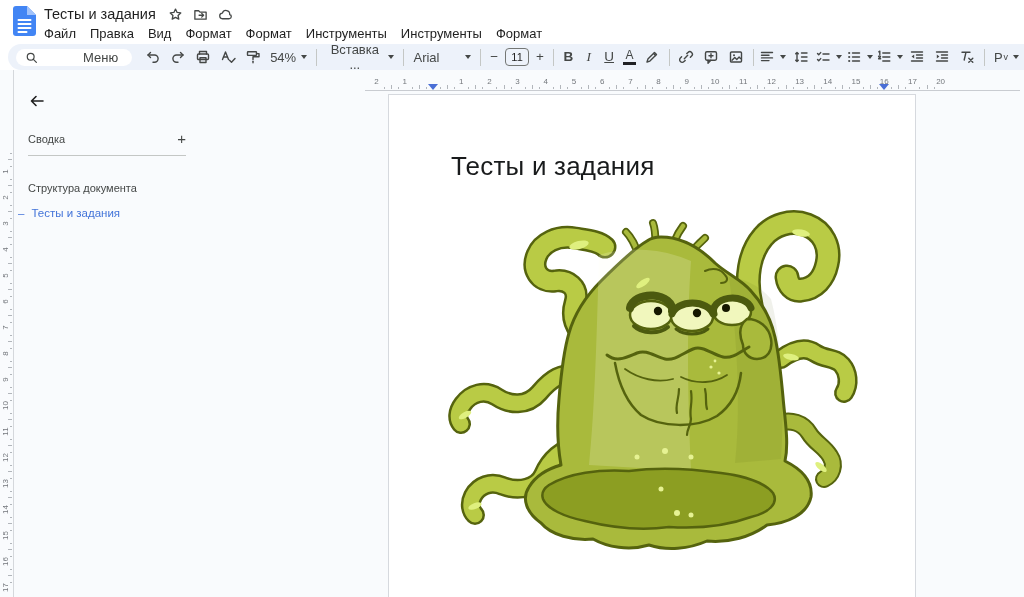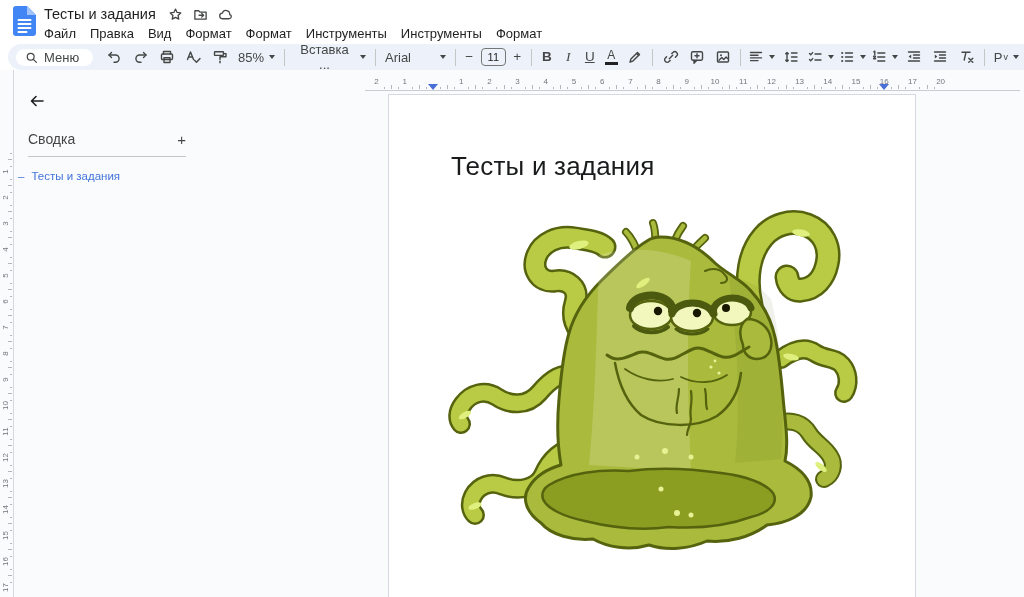--- a/index.html
+++ b/index.html
@@ -11,21 +11,21 @@
   .title-block{display:flex;flex-direction:column;margin-top:4px;}
   .title-row{display:flex;align-items:center;height:20px;}
   .doc-title{font-size:14.5px;color:#1f1f1f;margin-right:12px;}
   .title-ic{width:16px;height:16px;margin-right:9px;display:flex;align-items:center;justify-content:center;}
   .title-ic svg{width:15px;height:15px;stroke:#444746;fill:none;stroke-width:1.4;stroke-linecap:round;stroke-linejoin:round;}
   .menubar{display:flex;height:19px;align-items:center;}
   .menu-item{font-size:13px;color:#1f1f1f;padding:1px 8px 1px 0;margin-right:6px;border-radius:4px;cursor:default;}
   
   .toolbar{position:absolute;left:8px;right:0;top:44px;height:26px;background:#edf2fa;border-radius:13px 0 0 13px;
            display:flex;align-items:center;padding-left:8px;}
-  .menu-pill{display:flex;align-items:center;background:#fff;border:none;border-radius:11px;height:17px;padding:0 14px 0 9px;margin-right:8px;font-family:inherit;}
+  .menu-pill{display:flex;align-items:center;background:#fff;border:none;border-radius:11px;height:17px;padding:0 14px 0 9px;margin-right:8px;font-family:inherit;gap:39px;}
   .menu-pill span{font-size:13px;color:#444746;margin-left:6px;}
   .tbtn{width:27px;height:22px;border:none;background:transparent;border-radius:4px;display:flex;align-items:center;justify-content:center;color:#444746;padding:0;font-family:inherit;}
   .tbtn svg{width:16px;height:16px;stroke:#444746;fill:none;stroke-width:1.4;stroke-linecap:round;stroke-linejoin:round;}
   .tbtn .ltr{font-size:13.5px;color:#444746;line-height:1;}
   .tdrop{display:flex;align-items:center;height:22px;border:none;background:transparent;border-radius:4px;padding:0 5px;font-size:13px;color:#444746;font-family:inherit;}
   .caret{width:0;height:0;border-left:3.5px solid transparent;border-right:3.5px solid transparent;border-top:4px solid #444746;margin-left:5px;}
   .tsep{width:1px;height:17px;background:#c4c7c5;margin:0 4px;flex:0 0 auto;}
   .sizebox{width:23px;height:16px;border:1px solid #747775;border-radius:4px;font-size:11px;color:#1f1f1f;display:flex;align-items:center;justify-content:center;margin:0 2px;}
   .u-underline{text-decoration:underline;}
   .a-colorbar{display:flex;flex-direction:column;align-items:center;line-height:1;}
@@ -40,21 +40,21 @@
   .rmarker{position:absolute;top:8px;width:0;height:0;border-left:5px solid transparent;border-right:5px solid transparent;border-top:6px solid #4a6fd6;transform:translateX(-50%);}
   .v-ruler{position:absolute;left:0;top:0;bottom:0;width:13px;border-right:1px solid #d5d8dc;}
   .vnum{position:absolute;left:-1px;width:12px;text-align:center;transform:rotate(-90deg);font-size:8px;color:#73777c;}
   .vtick{position:absolute;right:1px;height:1px;width:2px;background:#b2b6bb;}
   .vtick.mid{width:4px;}
   
   .outline-panel{position:absolute;left:14px;top:18px;width:340px;}
   .back-btn{width:26px;height:26px;border:none;background:transparent;border-radius:13px;display:flex;align-items:center;justify-content:center;margin-left:10px;padding:0;}
   .back-btn svg{width:18px;height:18px;stroke:#1f1f1f;stroke-width:1.6;fill:none;stroke-linecap:round;stroke-linejoin:round;}
   .summary-row{display:flex;align-items:center;justify-content:space-between;width:160px;margin:17px 0 0 14px;}
-  .summary-label{font-size:14px;color:#444746;}
+  .summary-label{font-size:11px;color:#444746;}
   .plus-btn{border:none;background:transparent;font-size:15px;color:#444746;padding:0 2px;line-height:1;font-family:inherit;}
   .divider{width:158px;height:1px;background:#c4c7c5;margin:9px 0 0 14px;}
   .outline-header{font-size:11px;color:#444746;margin:26px 0 0 14px;}
   .outline-item{display:flex;align-items:center;gap:7px;margin:13px 0 0 4px;font-size:11.5px;color:#4374d9;cursor:default;}
   
   .page{position:absolute;left:388px;top:24px;width:528px;height:520px;background:#fff;border:1px solid #d6d9de;box-sizing:border-box;overflow:hidden;}
   .doc-heading{font-size:26px;font-weight:400;color:#191b1c;margin:56px 0 0 62px;letter-spacing:.2px;}
   .monster{position:absolute;left:40px;top:112px;width:440px;height:350px;}
   .monster svg{width:100%;height:100%;display:block;}
 </style>
@@ -138,21 +138,21 @@
       </svg>
   </button>
   <button class="tbtn">
     <svg viewBox="0 0 16 16">
         <rect x="2.5" y="2.8" width="9" height="3.6" rx=".6"></rect>
         <path d="M11.5 4.6h2.5v3.2H8v2.6"></path>
         <path d="M8 12.2v1.6"></path>
       </svg>
   </button>
   <button class="tdrop">
-    <span>85%</span>
+    <span>54%</span>
       <i class="caret"></i>
   </button>
 
   <div class="tsep"></div>
 
   <button class="tdrop">
     <span>Вставка ...</span>
       <i class="caret"></i>
   </button>
 
@@ -449,20 +449,21 @@
     <button class="back-btn">
       <svg viewBox="0 0 18 18">
           <path d="M15 9H3.5M8 4.5L3.5 9L8 13.5"></path>
         </svg>
     </button>
     <div class="summary-row">
       <span class="summary-label">Сводка</span>
       <button class="plus-btn">+</button>
     </div>
     <div class="divider"></div>
+    <div class="outline-header">Структура документа</div>
     <div class="outline-item">
       <span>–</span>
       <span>Тесты и задания</span>
     </div>
   </aside>
 
   <main class="page">
     <h1 class="doc-heading">Тесты и задания</h1>
 
     <div class="monster">

